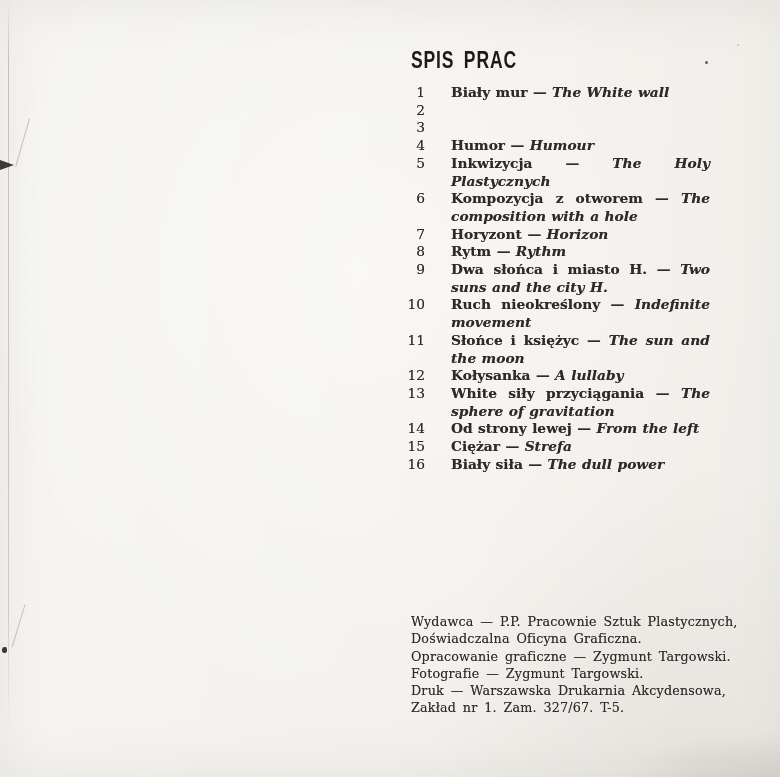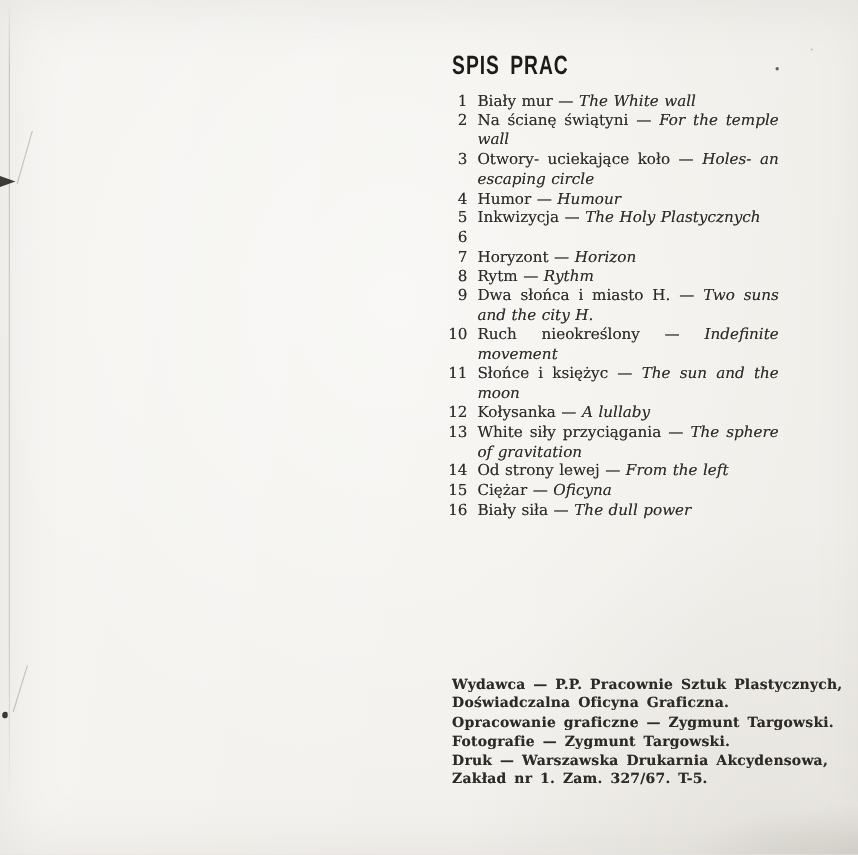--- a/index.html
+++ b/index.html
@@ -32,30 +32,29 @@
 
   
   .works{
     position:absolute;left:405px;top:84px;width:305px;
     margin:0;padding:0;list-style:none;
     font-size:13.8px;line-height:17.7px;
     text-shadow:0 0 0.5px rgba(45,43,40,0.55);
   }
   .work{display:flex;}
   .work .num{flex:0 0 20px;text-align:right;}
-  .work .entry{margin-left:9px;width:274px;text-align:justify;word-spacing:0.6px;}
+  .work .entry{margin-left:26px;width:274px;text-align:justify;word-spacing:0.6px;font-weight:bold;}
   .en{font-style:italic;}
 
   
   .colophon{
     position:absolute;left:411px;top:613px;
     font-size:12.7px;line-height:17.3px;
     letter-spacing:0.2px;word-spacing:2.5px;
     text-shadow:0 0 0.5px rgba(45,43,40,0.5);
-    font-weight:bold;
   }
 
   
   .edge-line{
     position:absolute;left:8px;top:0;width:1px;height:730px;
     background:linear-gradient(to bottom,
       rgba(110,105,100,0) 0%,
       rgba(110,105,100,0.34) 8%,
       rgba(110,105,100,0.28) 82%,
       rgba(110,105,100,0) 100%);
@@ -109,52 +108,47 @@
     <li class="work">
       <span class="num">1</span>
       <span class="entry">
         <span>Biały mur</span>
         <span class="dash">—</span>
         <span class="en">The White wall</span>
       </span>
     </li>
     <li class="work">
       <span class="num">2</span>
-      <span class="entry">
-        <span>Na ścianę świątyni</span>
-        <span class="dash">—</span>
-        <span class="en">For the temple wall</span>
-      </span>
     </li>
     <li class="work">
       <span class="num">3</span>
-      <span class="entry">
-        <span>Otwory- uciekające koło</span>
-        <span class="dash">—</span>
-        <span class="en">Holes- an escaping circle</span>
-      </span>
     </li>
     <li class="work">
       <span class="num">4</span>
       <span class="entry">
         <span>Humor</span>
         <span class="dash">—</span>
         <span class="en">Humour</span>
       </span>
     </li>
     <li class="work">
       <span class="num">5</span>
       <span class="entry">
         <span>Inkwizycja</span>
         <span class="dash">—</span>
         <span class="en">The Holy Plastycznych</span>
       </span>
     </li>
     <li class="work">
       <span class="num">6</span>
+      <span class="entry">
+        <span>Kompozycja z otworem</span>
+        <span class="dash">—</span>
+        <span class="en">The composition with a hole</span>
+      </span>
     </li>
     <li class="work">
       <span class="num">7</span>
       <span class="entry">
         <span>Horyzont</span>
         <span class="dash">—</span>
         <span class="en">Horizon</span>
       </span>
     </li>
     <li class="work">
@@ -211,21 +205,21 @@
         <span>Od strony lewej</span>
         <span class="dash">—</span>
         <span class="en">From the left</span>
       </span>
     </li>
     <li class="work">
       <span class="num">15</span>
       <span class="entry">
         <span>Ciężar</span>
         <span class="dash">—</span>
-        <span class="en">Oficyna</span>
+        <span class="en">Strefa</span>
       </span>
     </li>
     <li class="work">
       <span class="num">16</span>
       <span class="entry">
         <span>Biały siła</span>
         <span class="dash">—</span>
         <span class="en">The dull power</span>
       </span>
     </li>

